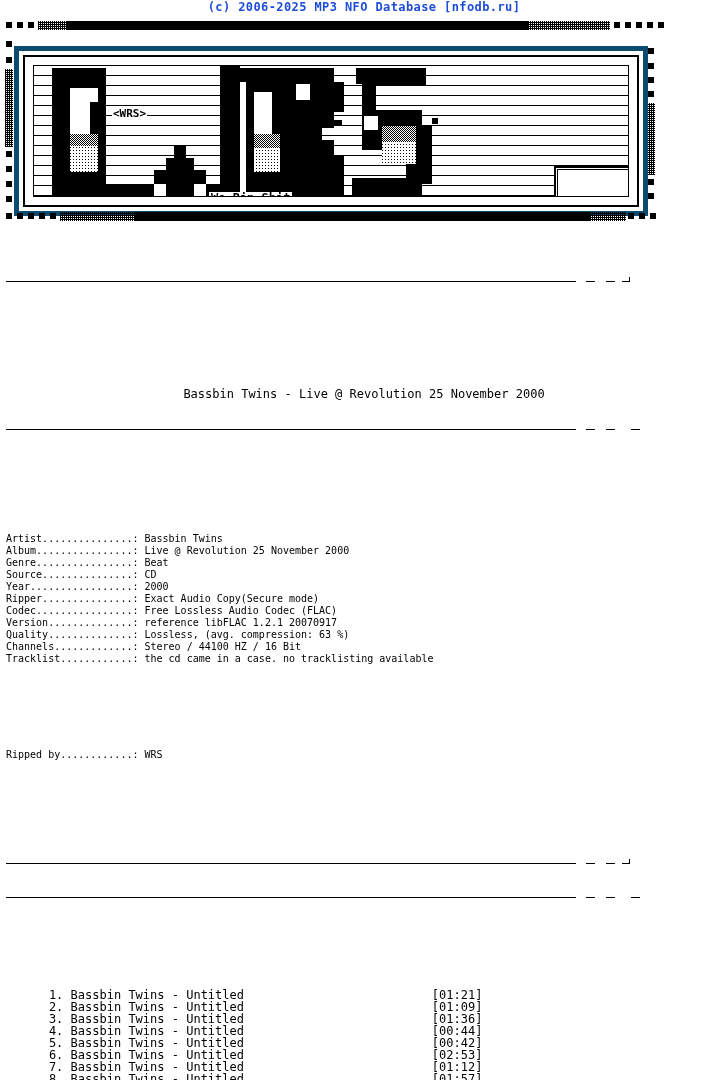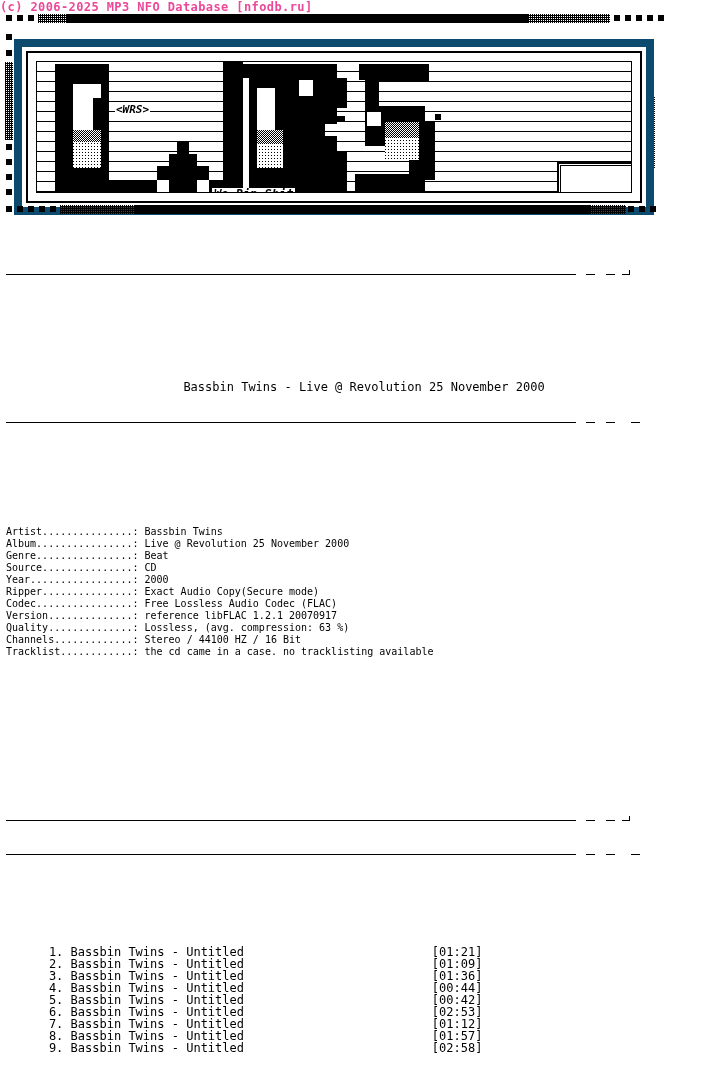--- a/index.html
+++ b/index.html
@@ -11,23 +11,24 @@
   body {
     width: 728px;
     height: 1080px;
     font-family: "DejaVu Sans Mono", "Liberation Mono", monospace;
     color: #000000;
     overflow: hidden;
   }
 
   
   .copyright-bar {
-    height: 14px;
+    height: 21px;
     line-height: 14px;
-    color: #ec4899;
+    text-align: center;
+    color: #1d4ed8;
     font-family: "DejaVu Sans Mono", "Liberation Mono", monospace;
     font-size: 12px;
     font-weight: bold;
     letter-spacing: 0.4px;
     white-space: pre;
   }
 
   
   .banner {
     position: relative;
@@ -66,22 +67,21 @@
     height: 6px;
   }
 
   
   .frame-outer {
     position: absolute;
     left: 14px;
     top: 25px;
     width: 600px;
     height: 158px;
-    border: 8px solid #0c4a6e;
-    font-style: italic;
+    border: 5px solid #0c4a6e;
   }
   .frame-inner {
     position: absolute;
     left: 4px;
     top: 4px;
     right: 4px;
     bottom: 4px;
     border: 2px solid #000;
   }
   .scanfield {
@@ -365,20 +365,21 @@
     <div class="d3"></div>
   </div>
 
   <div class="gap14"></div>
 
   
   <div id="info-rows"><div class="line pad-left"><span>Artist...............:</span><span> </span><span>Bassbin Twins</span></div><div class="line pad-left"><span>Album................:</span><span> </span><span>Live @ Revolution 25 November 2000</span></div><div class="line pad-left"><span>Genre................:</span><span> </span><span>Beat</span></div><div class="line pad-left"><span>Source...............:</span><span> </span><span>CD</span></div><div class="line pad-left"><span>Year.................:</span><span> </span><span>2000</span></div><div class="line pad-left"><span>Ripper...............:</span><span> </span><span>Exact Audio Copy(Secure mode)</span></div><div class="line pad-left"><span>Codec................:</span><span> </span><span>Free Lossless Audio Codec (FLAC)</span></div><div class="line pad-left"><span>Version..............:</span><span> </span><span>reference libFLAC 1.2.1 20070917</span></div><div class="line pad-left"><span>Quality..............:</span><span> </span><span>Lossless, (avg. compression: 63 %)</span></div><div class="line pad-left"><span>Channels.............:</span><span> </span><span>Stereo / 44100 HZ / 16 Bit</span></div><div class="line pad-left"><span>Tracklist............:</span><span> </span><span>the cd came in a case. no tracklisting available</span></div></div>
 
   <div class="gap12"></div>
 
+  <div class="line pad-left"><span>Ripped by............:</span><span> </span><span>WRS</span></div>
 
   <div class="gap14"></div>
 
   
   <div class="rule">
     <div class="long"></div>
     <div class="d1"></div>
     <div class="d2"></div>
     <div class="corner-arm"></div>
     <div class="corner"></div>

